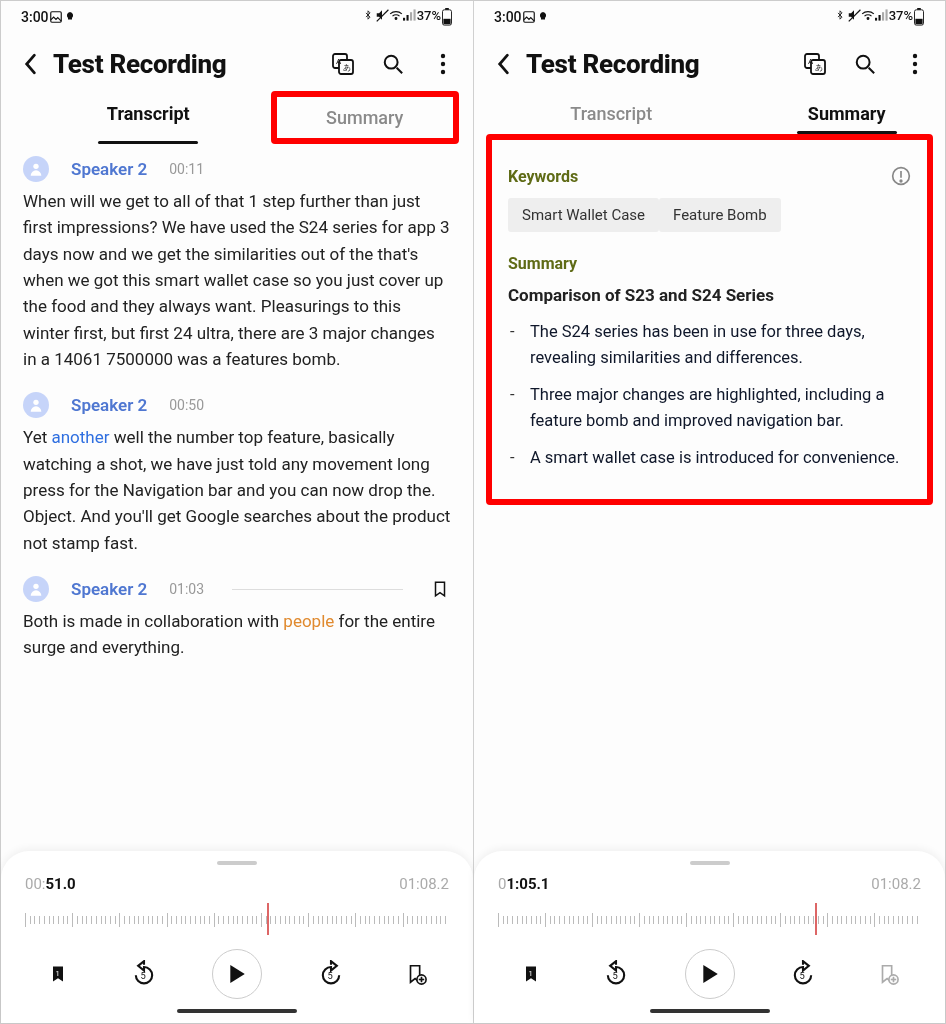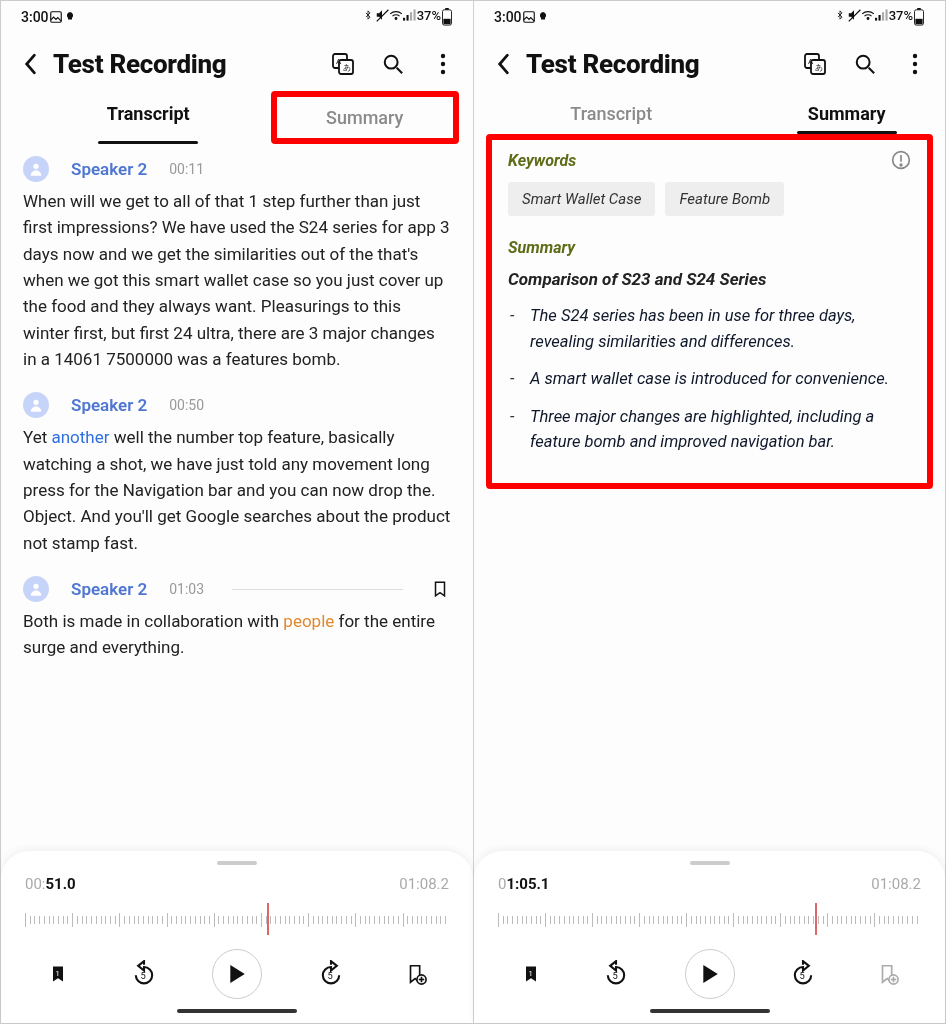--- a/index.html
+++ b/index.html
@@ -32,24 +32,24 @@
   .spkrow { display:flex; align-items:center; gap:22px; margin-bottom:6px; }
   .avatar { width:26px; height:26px; border-radius:50%; background:#c6d4f9; display:flex; align-items:center; justify-content:center; }
   .spk { font-size:17px; font-weight:600; color:#4f77d1; }
   .ts { font-size:14px; color:#999; }
   .bookmark-out { margin-left:auto; width:20px; height:20px; }
   .divline { flex:1; height:1px; background:#ddd; margin:0 6px; }
   .body { font-size:17px; line-height:1.55; color:#222; }
   .body .blue { color:#2f6fe0; }
   .body .orange { color:#e08a2f; }
   
-  .sumpanel { padding: 10px 16px 16px 16px; font-style: italic; }
+  .sumpanel { padding: 26px 16px 16px 16px; }
   .klabel { font-size:16px; font-weight:700; color:#5f6b16; margin-bottom:12px; display:flex; align-items:center; }
   .infoico { margin-left:auto; width:20px; height:20px; color:#888; }
-  .chips { display:flex; gap:10px; margin-bottom:22px; }
+  .chips { display:flex; margin-bottom:22px; }
   .chip { background:#eee; padding:8px 14px; font-size:15px; border-radius:3px; color:#333; }
   .sumtitle { font-size:17px; font-weight:700; color:#222; margin-bottom:14px; }
   .bullets { list-style:none; }
   .bullets li { font-size:16.5px; line-height:1.55; color:#0f172a; padding-left:22px; position:relative; margin-bottom:12px; }
   .bullets li::before { content:"-"; position:absolute; left:2px; top:0; color:#333; }
   
   .player { background:#fff; border-top-left-radius: 28px; border-top-right-radius: 28px; box-shadow: 0 -2px 8px rgba(0,0,0,0.06); padding: 10px 24px 10px 24px; }
   .handle { width:40px; height:4px; background:#ccc; border-radius:3px; margin: 0 auto 10px auto; }
   .timerow { display:flex; justify-content:space-between; font-size:15px; color:#aaa; margin-bottom:8px; }
   .timerow .cur { color:#aaa; }
@@ -462,22 +462,22 @@
             </span>
         </div>
         <div class="chips">
           <span class="chip">Smart Wallet Case</span>
           <span class="chip">Feature Bomb</span>
         </div>
         <div class="klabel">Summary</div>
         <div class="sumtitle">Comparison of S23 and S24 Series</div>
         <ul class="bullets">
           <li>The S24 series has been in use for three days, revealing similarities and differences.</li>
+          <li>Three major changes are highlighted, including a feature bomb and improved navigation bar.</li>
           <li>A smart wallet case is introduced for convenience.</li>
-          <li>Three major changes are highlighted, including a feature bomb and improved navigation bar.</li>
         </ul>
       </div>
     </div>
 
     <div class="player">
       <div class="handle"></div>
       <div class="timerow">
         <span class="cur"><span>0</span><b>1:05.1</b></span>
         <span>01:08.2</span>
       </div>

